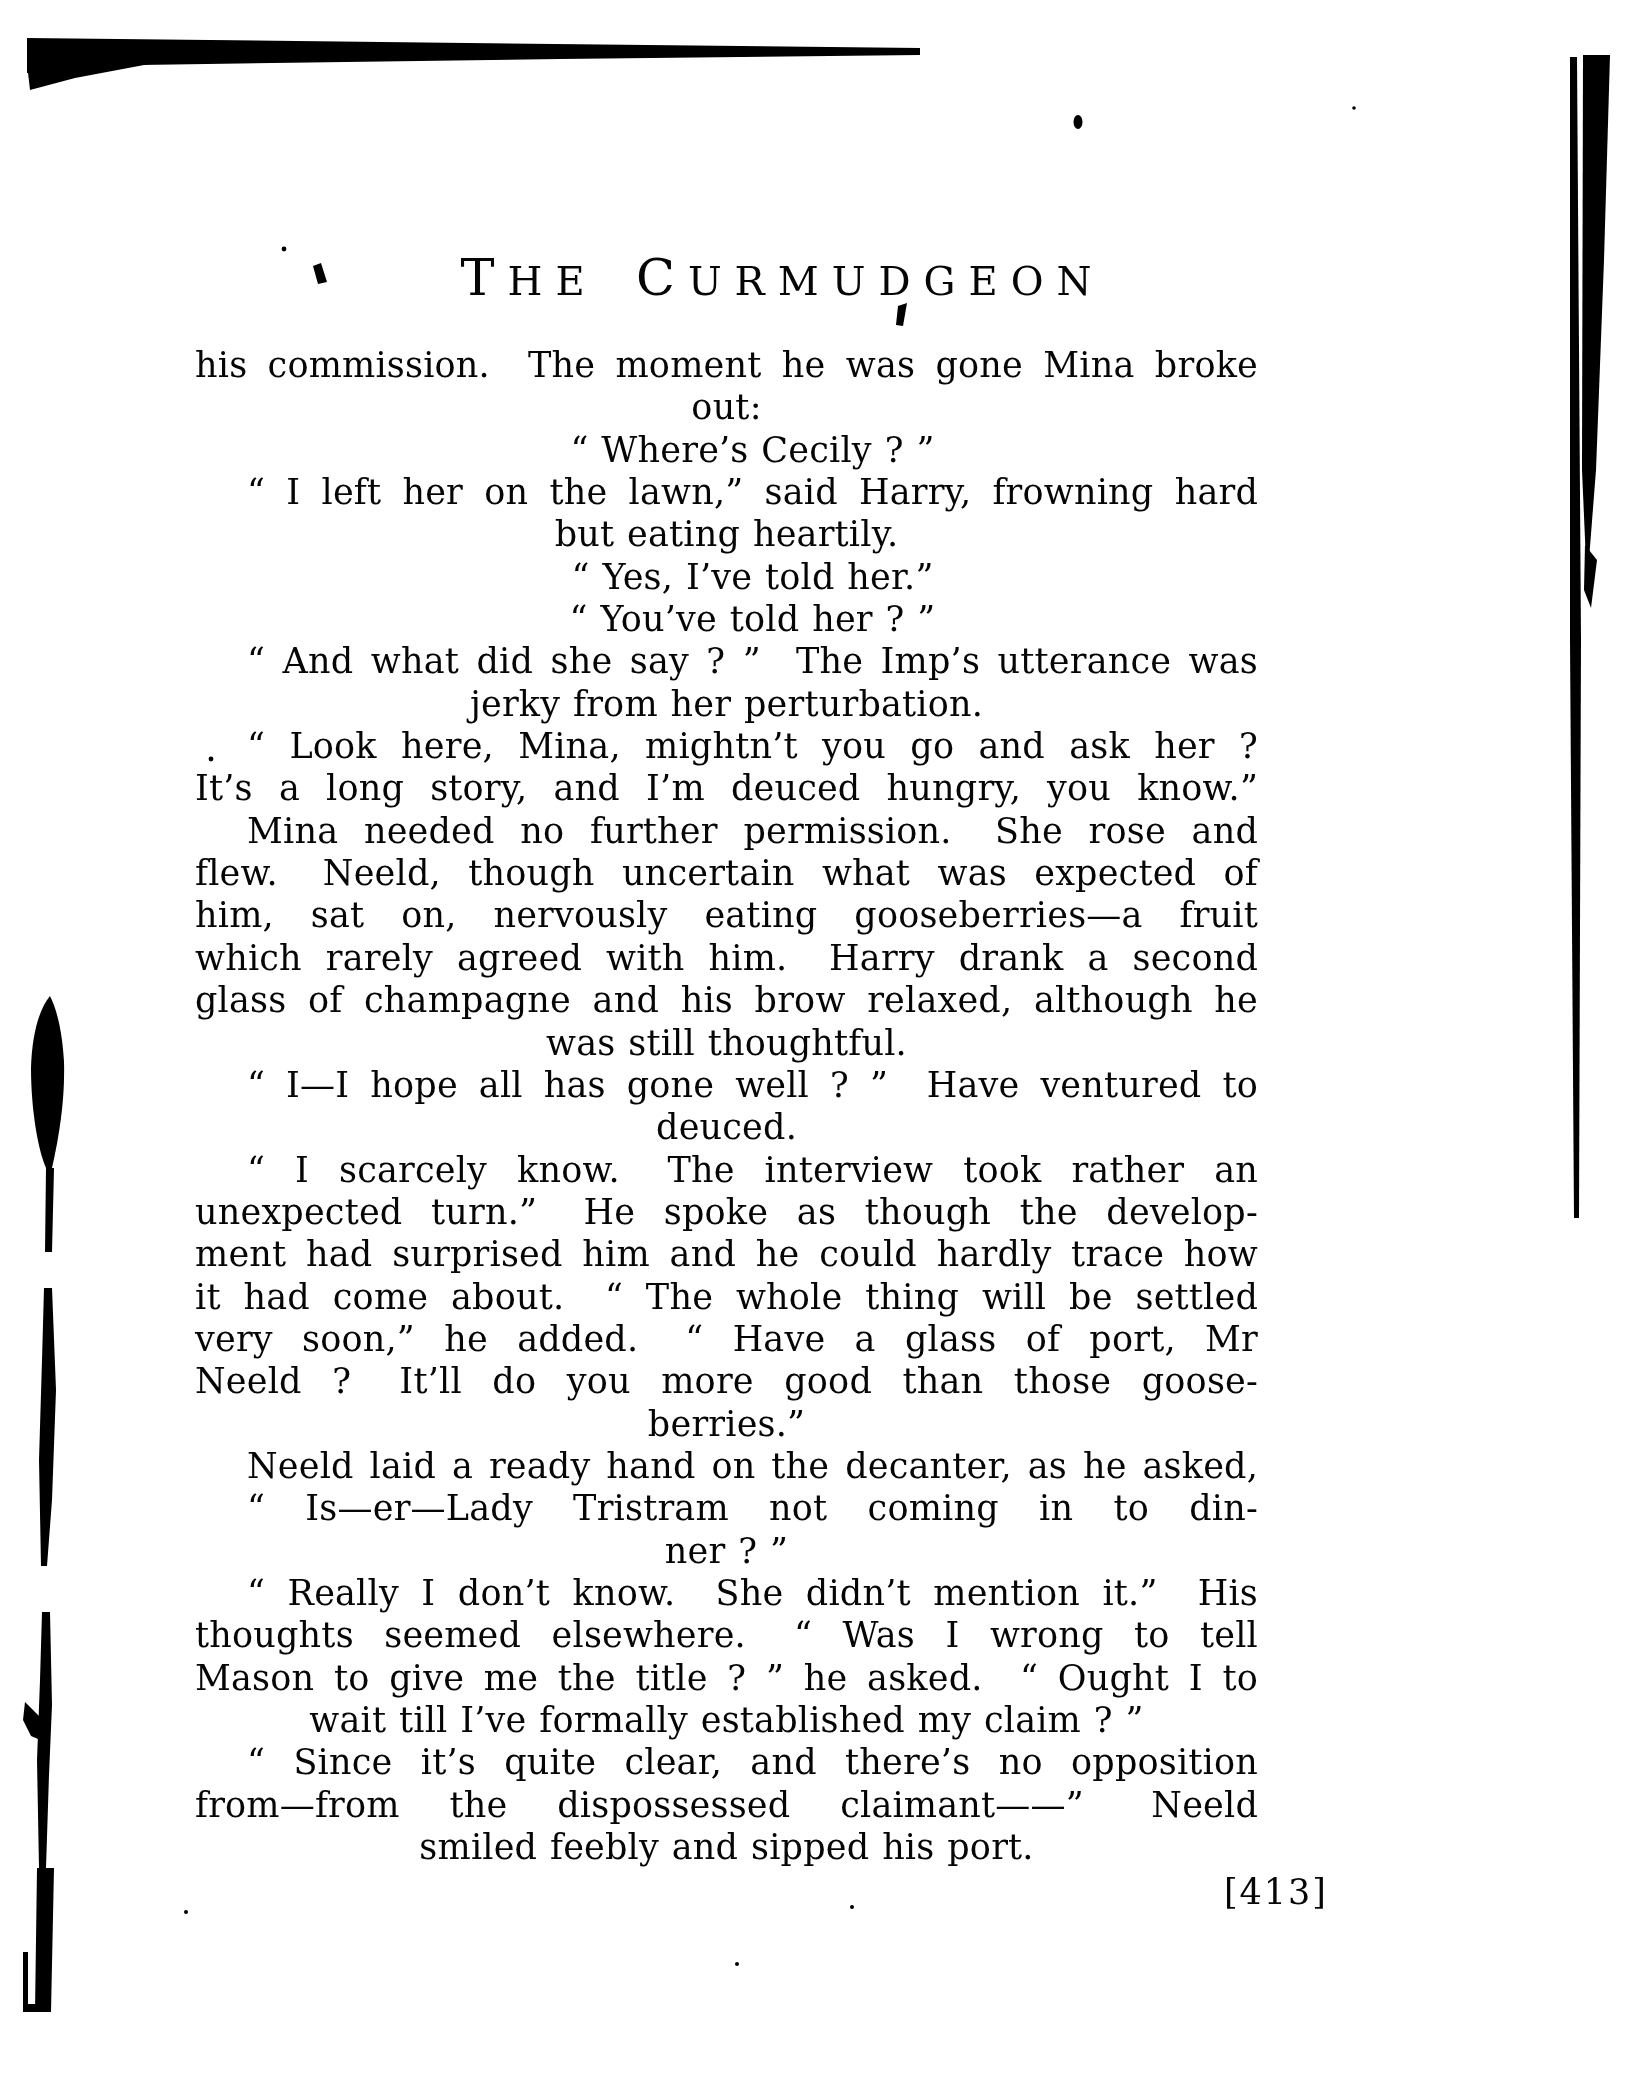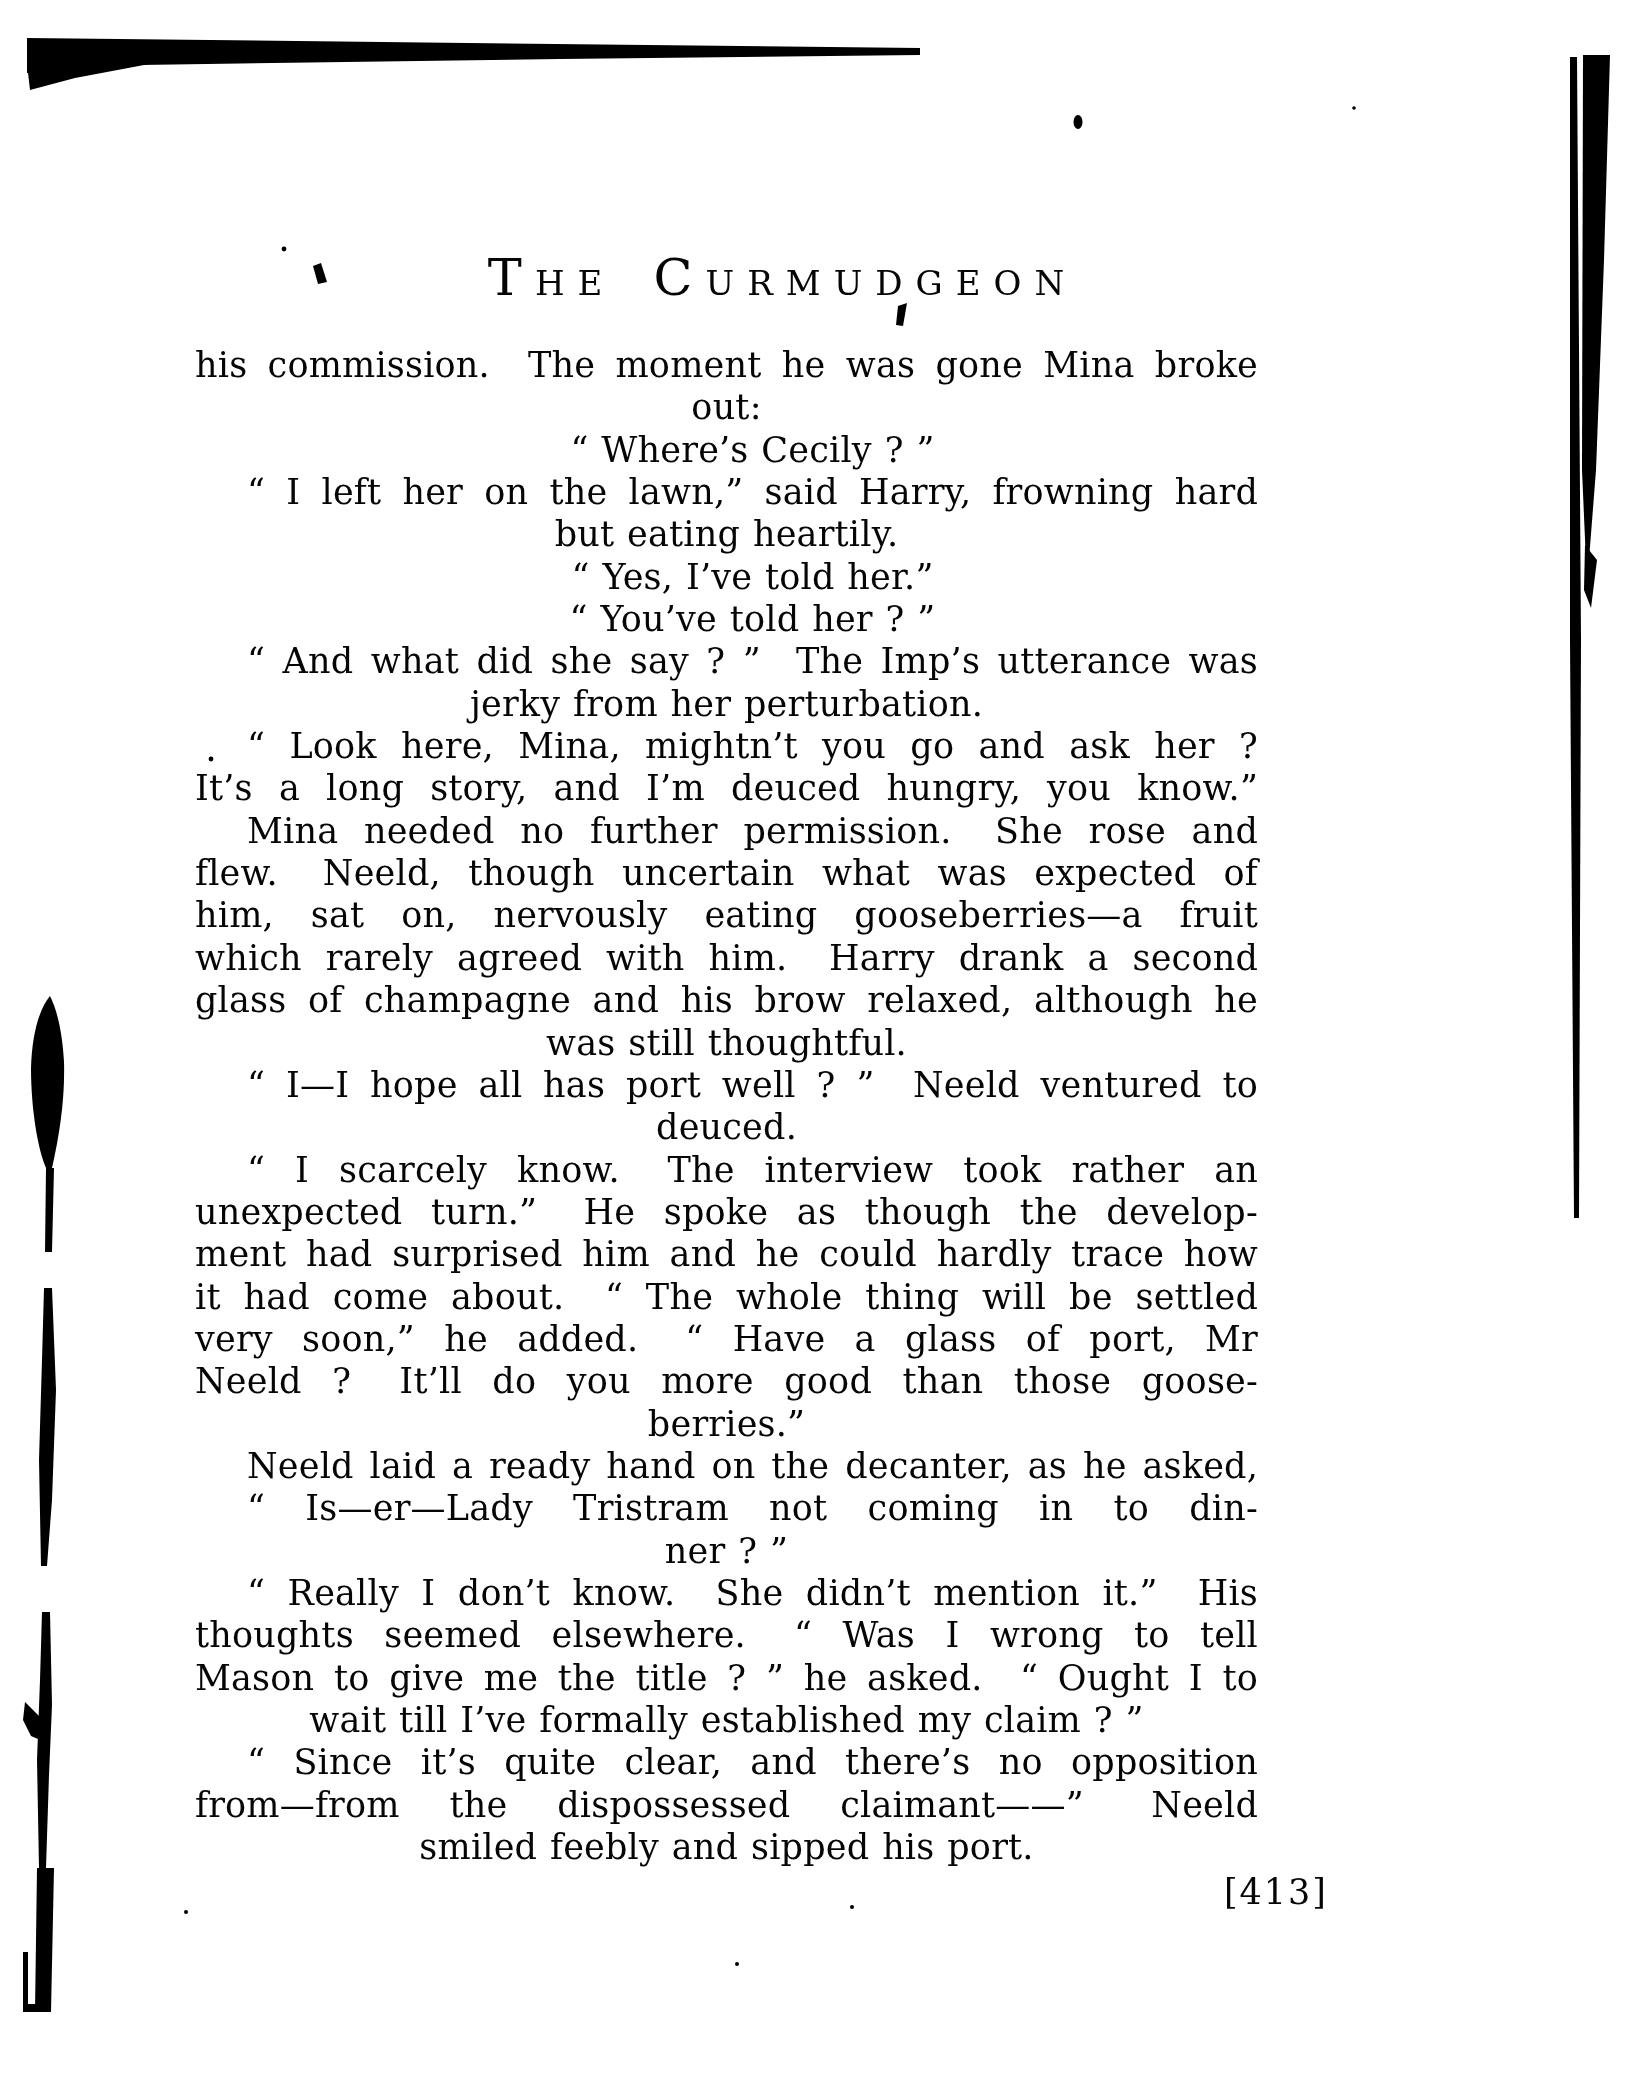--- a/index.html
+++ b/index.html
@@ -21,21 +21,21 @@
     left: 195px; top: 250px; width: 1063px;
     padding-left: 56px;
     box-sizing: content-box;
     text-align: center;
     white-space: nowrap;
     line-height: 56px;
     margin: 0;
     font-weight: normal;
   }
   .page-title .lead { font-size: 51px; letter-spacing: 13px; }
-  .page-title .rest { font-size: 34px; letter-spacing: 13px; }
+  .page-title .rest { font-size: 40px; letter-spacing: 13px; }
   .page-title .word + .word { margin-left: 28px; }
   .text-block {
     position: absolute;
     left: 195px; top: 344px; width: 1063px;
     font-size: 35px;
     letter-spacing: 0.2px;
     word-spacing: 1.5px;
   }
   .ln {
     height: 42.35px;
@@ -99,21 +99,21 @@
   <div class="ln i j">“ And what did she say ? ”  The Imp’s utterance was</div>
   <div class="ln">jerky from her perturbation.</div>
   <div class="ln i j">“ Look here, Mina, mightn’t you go and ask her ?</div>
   <div class="ln j">It’s a long story, and I’m deuced hungry, you know.”</div>
   <div class="ln i j">Mina needed no further permission.  She rose and</div>
   <div class="ln j">flew.  Neeld, though uncertain what was expected of</div>
   <div class="ln j">him, sat on, nervously eating gooseberries—a fruit</div>
   <div class="ln j">which rarely agreed with him.  Harry drank a second</div>
   <div class="ln j">glass of champagne and his brow relaxed, although he</div>
   <div class="ln">was still thoughtful.</div>
-  <div class="ln i j">“ I—I hope all has port well ? ”  Neeld ventured to</div>
+  <div class="ln i j">“ I—I hope all has gone well ? ”  Have ventured to</div>
   <div class="ln">deuced.</div>
   <div class="ln i j">“ I scarcely know.  The interview took rather an</div>
   <div class="ln j">unexpected turn.”  He spoke as though the develop-</div>
   <div class="ln j">ment had surprised him and he could hardly trace how</div>
   <div class="ln j">it had come about.  “ The whole thing will be settled</div>
   <div class="ln j">very soon,” he added.  “ Have a glass of port, Mr</div>
   <div class="ln j">Neeld ?  It’ll do you more good than those goose-</div>
   <div class="ln">berries.”</div>
   <div class="ln i j">Neeld laid a ready hand on the decanter, as he asked,</div>
   <div class="ln i j">“ Is—er—Lady Tristram not coming in to din-</div>

